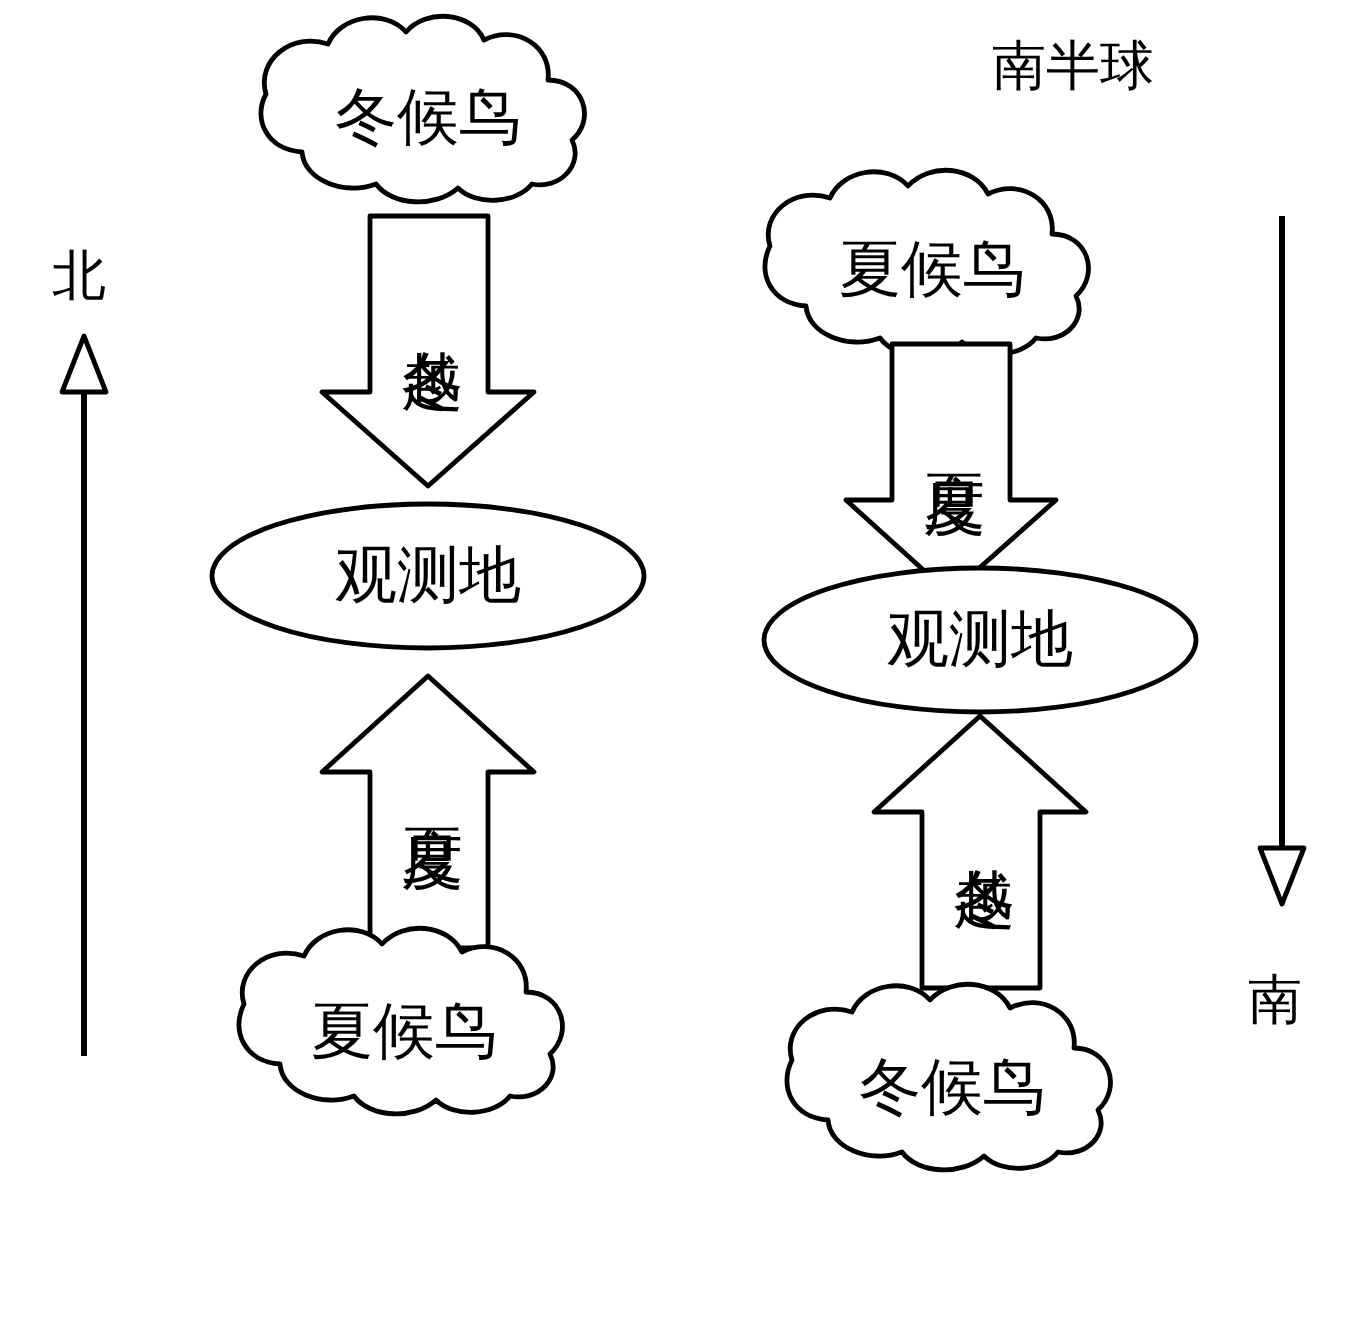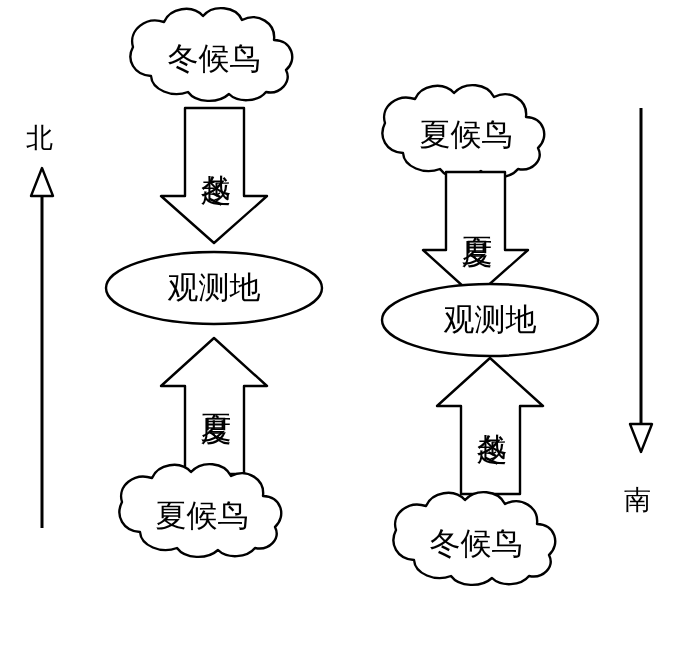--- a/index.html
+++ b/index.html
@@ -155,20 +155,21 @@
         C397,559 389,544 396,530 Z"></path>
     </g>
 
   </svg>
 
   <div class="label" style="left:26px; top:125px;">北</div>
 
   <div class="label" style="left:624px; top:487px;">南</div>
 
 
+  <div class="label" style="left:496px; top:20px;">南半球</div>
 
   <div class="shape-text" style="left:114px; top:43px; width:200px;">冬候鸟</div>
 
   <div class="shape-text vertical" style="left:200px; top:119px; height:64px;">越冬</div>
 
   <div class="shape-text" style="left:114px; top:272px; width:200px;">观测地</div>
 
   <div class="shape-text vertical" style="left:200px; top:357px; height:64px;">度夏</div>
 
   <div class="shape-text" style="left:102px; top:500px; width:200px;">夏候鸟</div>

